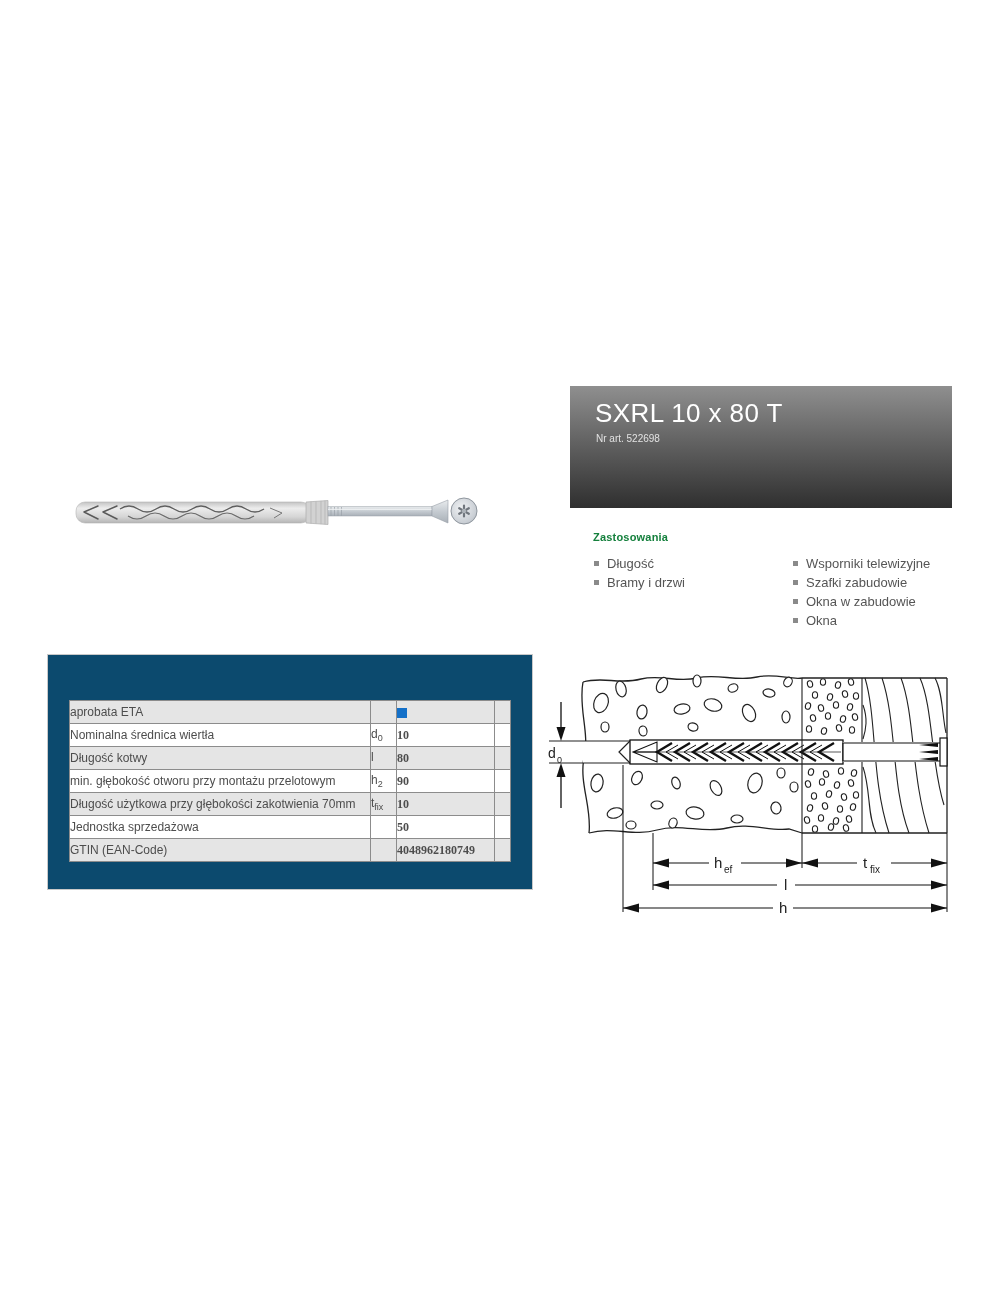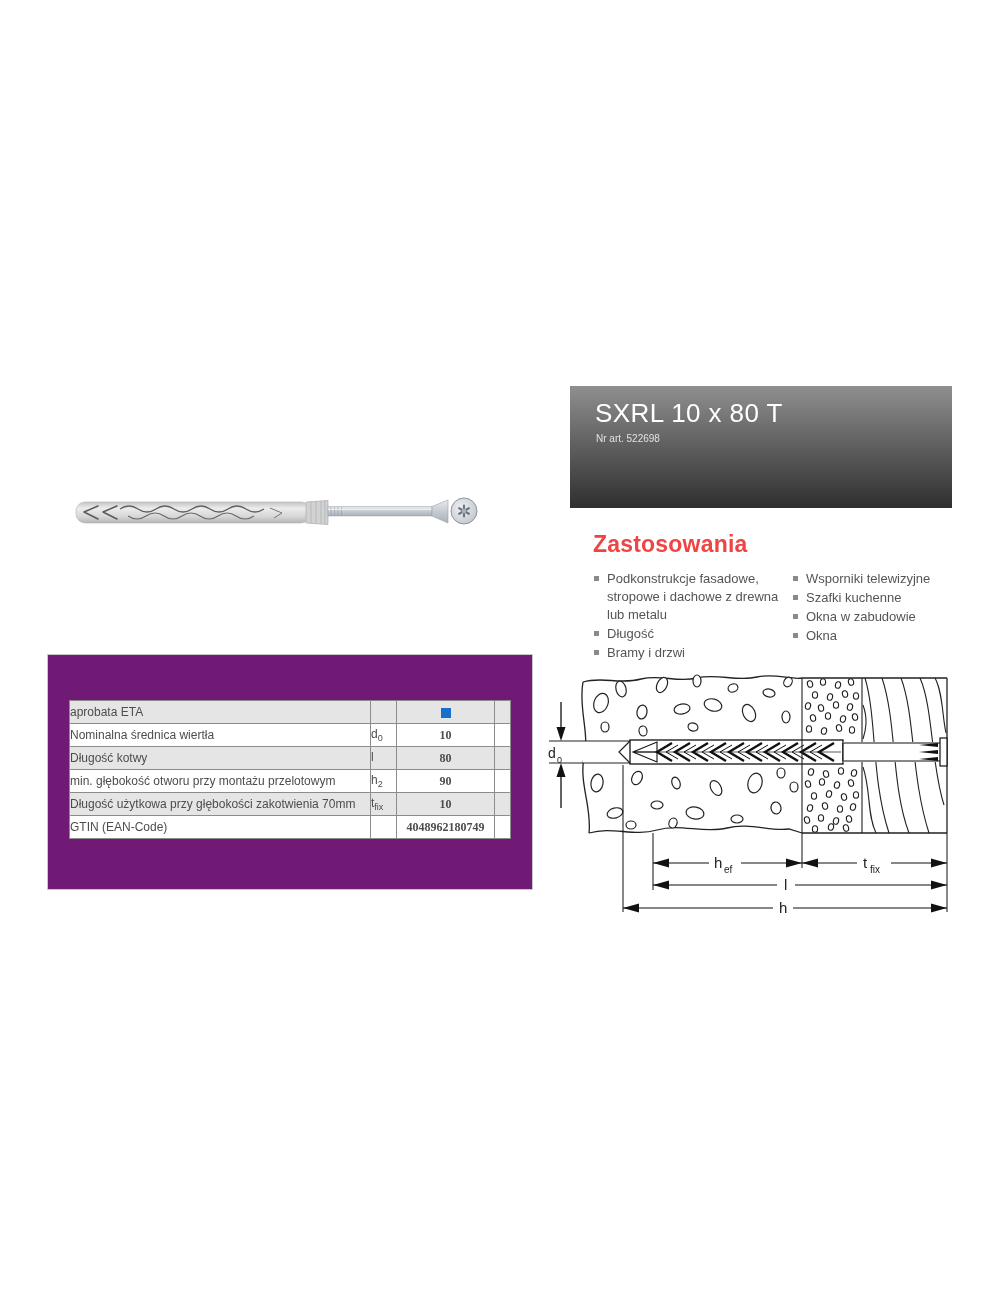--- a/index.html
+++ b/index.html
@@ -7,38 +7,38 @@
         font-family:"Liberation Sans",sans-serif;}
 
   
   .header-box{position:absolute;left:570px;top:386px;width:382px;height:122px;
       background:linear-gradient(180deg,var(--header_top,#8f8f8f) 0%,#636363 45%,var(--header_bottom,#2f2f2f) 100%);}
   .header-title{position:absolute;left:25px;top:12px;font-size:26px;color:#fff;letter-spacing:.4px;}
   .header-subtitle{position:absolute;left:26px;top:47px;font-size:10px;color:#e2e2e2;}
 
   
   .apps{position:absolute;left:593px;top:531px;width:380px;}
-  .apps h2{margin:0;font-size:23px;font-weight:bold;color:#ef4444;letter-spacing:.2px;}
+  .apps h2{margin:0;font-size:11px;font-weight:bold;color:#15803d;letter-spacing:.2px;}
   .apps .cols{position:relative;margin-top:12px;}
   ul.bullets{list-style:none;margin:0;padding:0;width:196px;}
   ul.bullets.right{position:absolute;left:199px;top:0;width:170px;}
   ul.bullets li{display:flex;margin:0 0 1px 0;font-size:13px;line-height:18px;color:#555;}
   .sq{flex:0 0 5px;width:5px;height:5px;background:var(--bullet_gray,#8a8a8a);margin:6px 8px 0 1px;}
 
   
   .spec-card{position:absolute;left:47px;top:654px;width:486px;height:236px;
-      border:1px solid #c9c9c9;background:#701a75;box-sizing:border-box;}
+      border:1px solid #c9c9c9;background:#0c4a6e;box-sizing:border-box;}
   table.spec{position:absolute;left:21px;top:45px;border-collapse:collapse;table-layout:fixed;width:437px;}
   table.spec td{border:1px solid var(--table_border,#8c8c8c);height:22px;padding:0;
       font-size:12px;color:var(--text_gray,#4d4d4d);overflow:hidden;white-space:nowrap;}
   table.spec tr:nth-child(odd){background:var(--row_alt,#e5e5e5);}
   table.spec tr:nth-child(even){background:#fff;}
   td.c-label{width:300px;padding-left:8px;}
   td.c-sym{width:25px;padding-left:5px;margin-left:48px;}
-  td.c-val{width:97px;text-align:center;font-family:"Liberation Serif",serif;
+  td.c-val{width:97px;font-family:"Liberation Serif",serif;
       font-weight:bold;font-size:13px;color:#1f1f1f;}
   td.c-end{width:15px;}
   sub.symsub{font-size:9px;}
   .blue-square{display:inline-block;width:10px;height:10px;background:var(--accent_blue,#1470c8);vertical-align:middle;}
 
   
   .photo-svg{position:absolute;left:70px;top:482px;}
   .diagram-svg{position:absolute;left:545px;top:663px;}
   .diagram-svg text{font-family:"Liberation Sans",sans-serif;fill:#222;}
 </style>
@@ -96,39 +96,35 @@
     <div class="header-title">SXRL 10 x 80 T</div>
     <div class="header-subtitle">Nr art. 522698</div>
   </div>
 
   <div class="apps">
     <h2>Zastosowania</h2>
     <div class="cols">
       <ul class="bullets left">
         <li>
             <span class="sq"></span>
-            <span>Podkonstrukcje fasadowe, stropowe i dachowe z drewna lub metalu</span>
-          </li>
-        <li>
-            <span class="sq"></span>
             <span>Długość</span>
           </li>
         <li>
             <span class="sq"></span>
             <span>Bramy i drzwi</span>
           </li>
       </ul>
       <ul class="bullets right">
         <li>
             <span class="sq"></span>
             <span>Wsporniki telewizyjne</span>
           </li>
         <li>
             <span class="sq"></span>
-            <span>Szafki kuchenne</span>
+            <span>Szafki zabudowie</span>
           </li>
         <li>
             <span class="sq"></span>
             <span>Okna w zabudowie</span>
           </li>
         <li>
             <span class="sq"></span>
             <span>Okna</span>
           </li>
       </ul>
@@ -159,20 +155,26 @@
         <tr>
           <td class="c-label">min. głębokość otworu przy montażu przelotowym</td>
           <td class="c-sym"><span>h</span><sub class="symsub">2</sub></td>
           <td class="c-val">90</td>
           <td class="c-end"></td>
         </tr>
         <tr>
           <td class="c-label">Długość użytkowa przy głębokości zakotwienia 70mm</td>
           <td class="c-sym"><span>t</span><sub class="symsub">fix</sub></td>
           <td class="c-val">10</td>
+          <td class="c-end"></td>
+        </tr>
+        <tr>
+          <td class="c-label">Jednostka sprzedażowa</td>
+          <td class="c-sym"></td>
+          <td class="c-val">50</td>
           <td class="c-end"></td>
         </tr>
         <tr>
           <td class="c-label">GTIN (EAN-Code)</td>
           <td class="c-sym"></td>
           <td class="c-val">4048962180749</td>
           <td class="c-end"></td>
         </tr>
       </tbody>
     </table>

